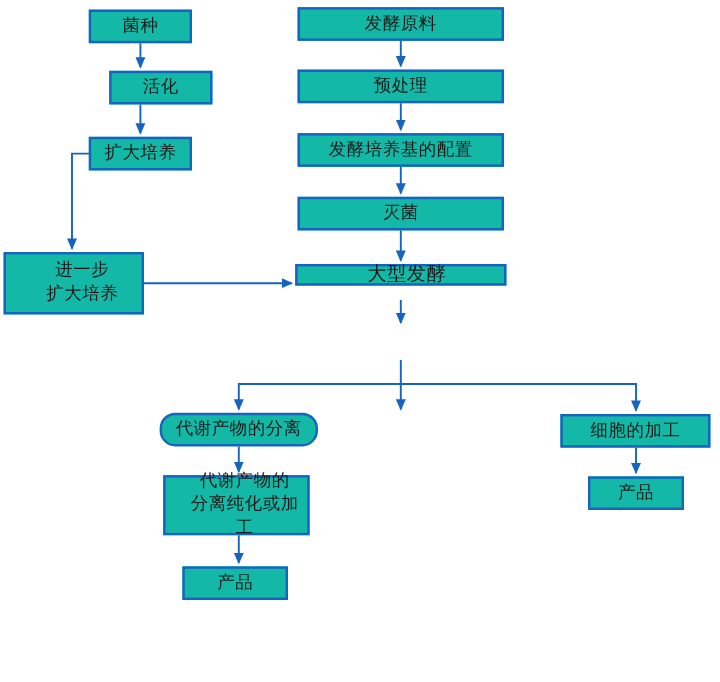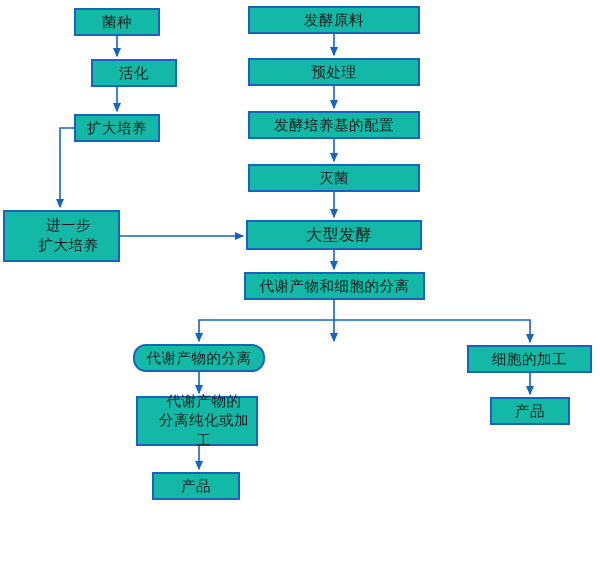--- a/index.html
+++ b/index.html
@@ -102,23 +102,22 @@
 扩大培养</div>
 
   <div class="node" style="left:248px; top:6px; width:172px; height:28px;">发酵原料</div>
 
   <div class="node" style="left:248px; top:58px; width:172px; height:28px;">预处理</div>
 
   <div class="node" style="left:248px; top:111px; width:172px; height:28px;text-align:center;">发酵培养基的配置</div>
 
   <div class="node" style="left:248px; top:164px; width:172px; height:28px;">灭菌</div>
 
-  <div class="node big" style="left:246px; top:220px; width:176px; height:30px;padding-left:10px;">大型发酵</div>
+  <div class="node big" style="left:246px; top:220px; width:176px; height:18px;padding-left:10px;">大型发酵</div>
 
-  <div class="node" style="left:244px; top:272px; width:181px; height:28px;">代谢产物和细胞的分离</div>
 
   <div class="node" style="left:133px; top:344px; width:132px; height:28px;border-radius:13px;">代谢产物的分离</div>
 
 
   <div class="node two-line" style="left:136px; top:396px; width:122px; height:50px;">代谢产物的
 分离纯化或加工</div>
 
   <div class="node" style="left:467px; top:345px; width:125px; height:28px;">细胞的加工</div>
 
   <div class="node" style="left:152px; top:472px; width:88px; height:28px;">产品</div>

